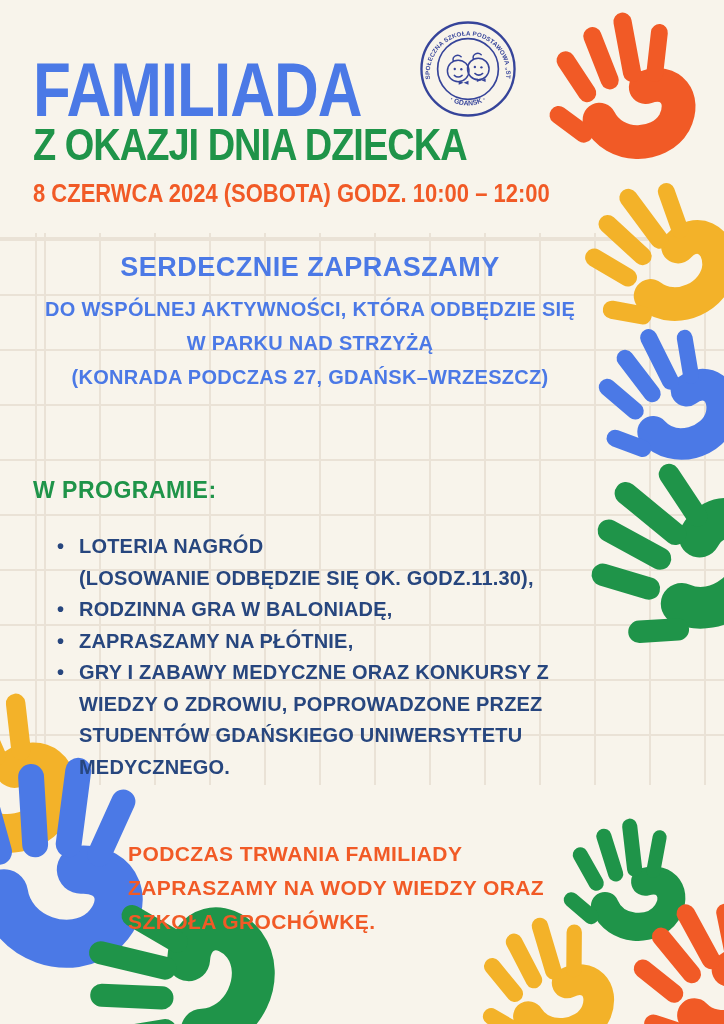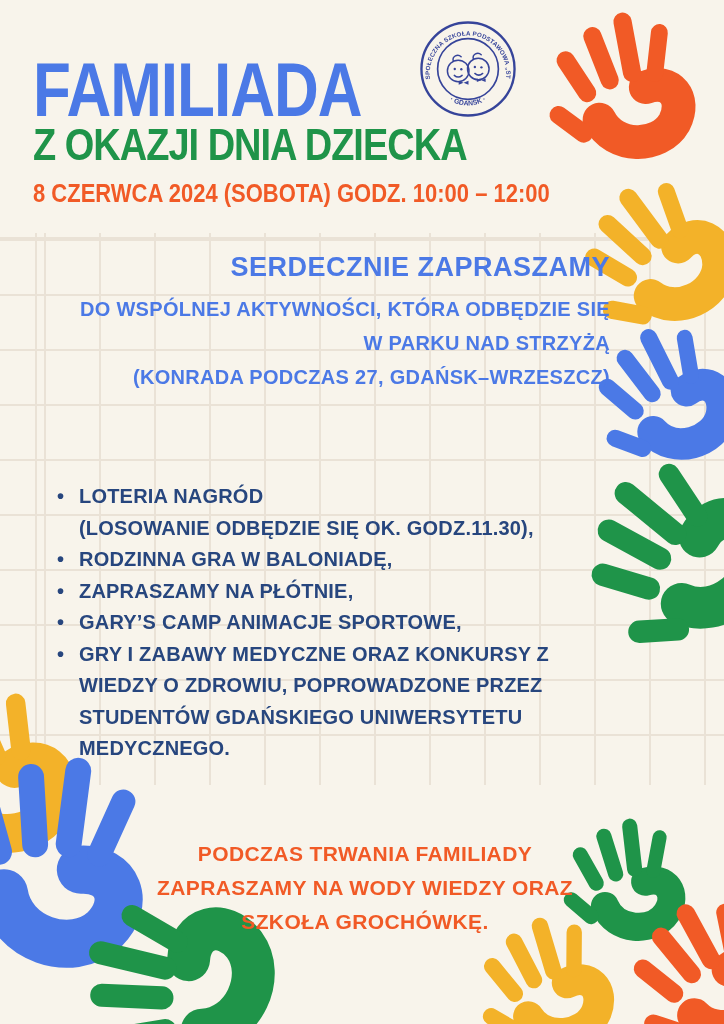--- a/index.html
+++ b/index.html
@@ -41,36 +41,36 @@
     font-size:22px;color:var(--orange);
     transform:scaleY(1.15);transform-origin:top left;white-space:nowrap;
   }
   .logo{position:absolute;left:419px;top:20px;width:98px;height:98px}
   .logo .stroke{fill:none;stroke:var(--logo-navy);stroke-linecap:round}
   .logo .fillnavy{fill:var(--logo-navy);stroke:none}
   .logo text{fill:var(--logo-navy);font-weight:bold;font-family:"Liberation Sans",sans-serif}
 
   .invite{
     position:absolute;left:10px;top:252px;width:600px;
-    text-align:right;color:var(--blue);
+    text-align:center;color:var(--blue);
   }
   .invite .big{font-size:27px;margin:0 0 9px 0;letter-spacing:.5px}
   .invite .line{font-size:20px;line-height:34px;letter-spacing:.3px}
 
   .program{position:absolute;left:33px;top:477px;width:600px;color:var(--navy)}
   .program h2{font-size:23px;color:var(--green);margin:0 0 27px 0;letter-spacing:.5px}
   .program ul{margin:4px;padding:0;list-style:none}
   .program li{
     position:relative;padding-left:42px;font-size:20px;line-height:31.5px;
     white-space:pre-line;letter-spacing:.2px;
   }
   .program li::before{content:"\2022";position:absolute;left:20px;top:0}
 
   .footer{
-    position:absolute;left:128px;top:837px;width:474px;text-align:center;
+    position:absolute;left:128px;top:837px;width:474px;
     color:var(--orange);font-size:21px;line-height:34px;letter-spacing:.4px;
   }
 </style>
 </head>
 <body>
 
 <div class="poster">
 
   <div class="grid"></div>
 
@@ -133,26 +133,26 @@
   </svg>
 
   <section class="invite">
     <div class="big">SERDECZNIE ZAPRASZAMY</div>
     <div class="line">DO WSPÓLNEJ AKTYWNOŚCI, KTÓRA ODBĘDZIE SIĘ</div>
     <div class="line">W PARKU NAD STRZYŻĄ</div>
     <div class="line">(KONRADA PODCZAS 27, GDAŃSK–WRZESZCZ)</div>
   </section>
 
   <section class="program">
+    <h2>W PROGRAMIE:</h2>
     <ul>
       <li>LOTERIA NAGRÓD
 (LOSOWANIE ODBĘDZIE SIĘ OK. GODZ.11.30),</li>
       <li>RODZINNA GRA W BALONIADĘ,</li>
       <li>ZAPRASZAMY NA PŁÓTNIE,</li>
-      <li>GARY’S CAMP ANIMACJE SPORTOWE,</li>
       <li>GRY I ZABAWY MEDYCZNE ORAZ KONKURSY Z WIEDZY O ZDROWIU, POPROWADZONE PRZEZ STUDENTÓW GDAŃSKIEGO UNIWERSYTETU MEDYCZNEGO.</li>
     </ul>
   </section>
 
   <footer class="footer">
     <div>PODCZAS TRWANIA FAMILIADY</div>
     <div>ZAPRASZAMY NA WODY WIEDZY ORAZ</div>
     <div>SZKOŁA GROCHÓWKĘ.</div>
   </footer>
 

